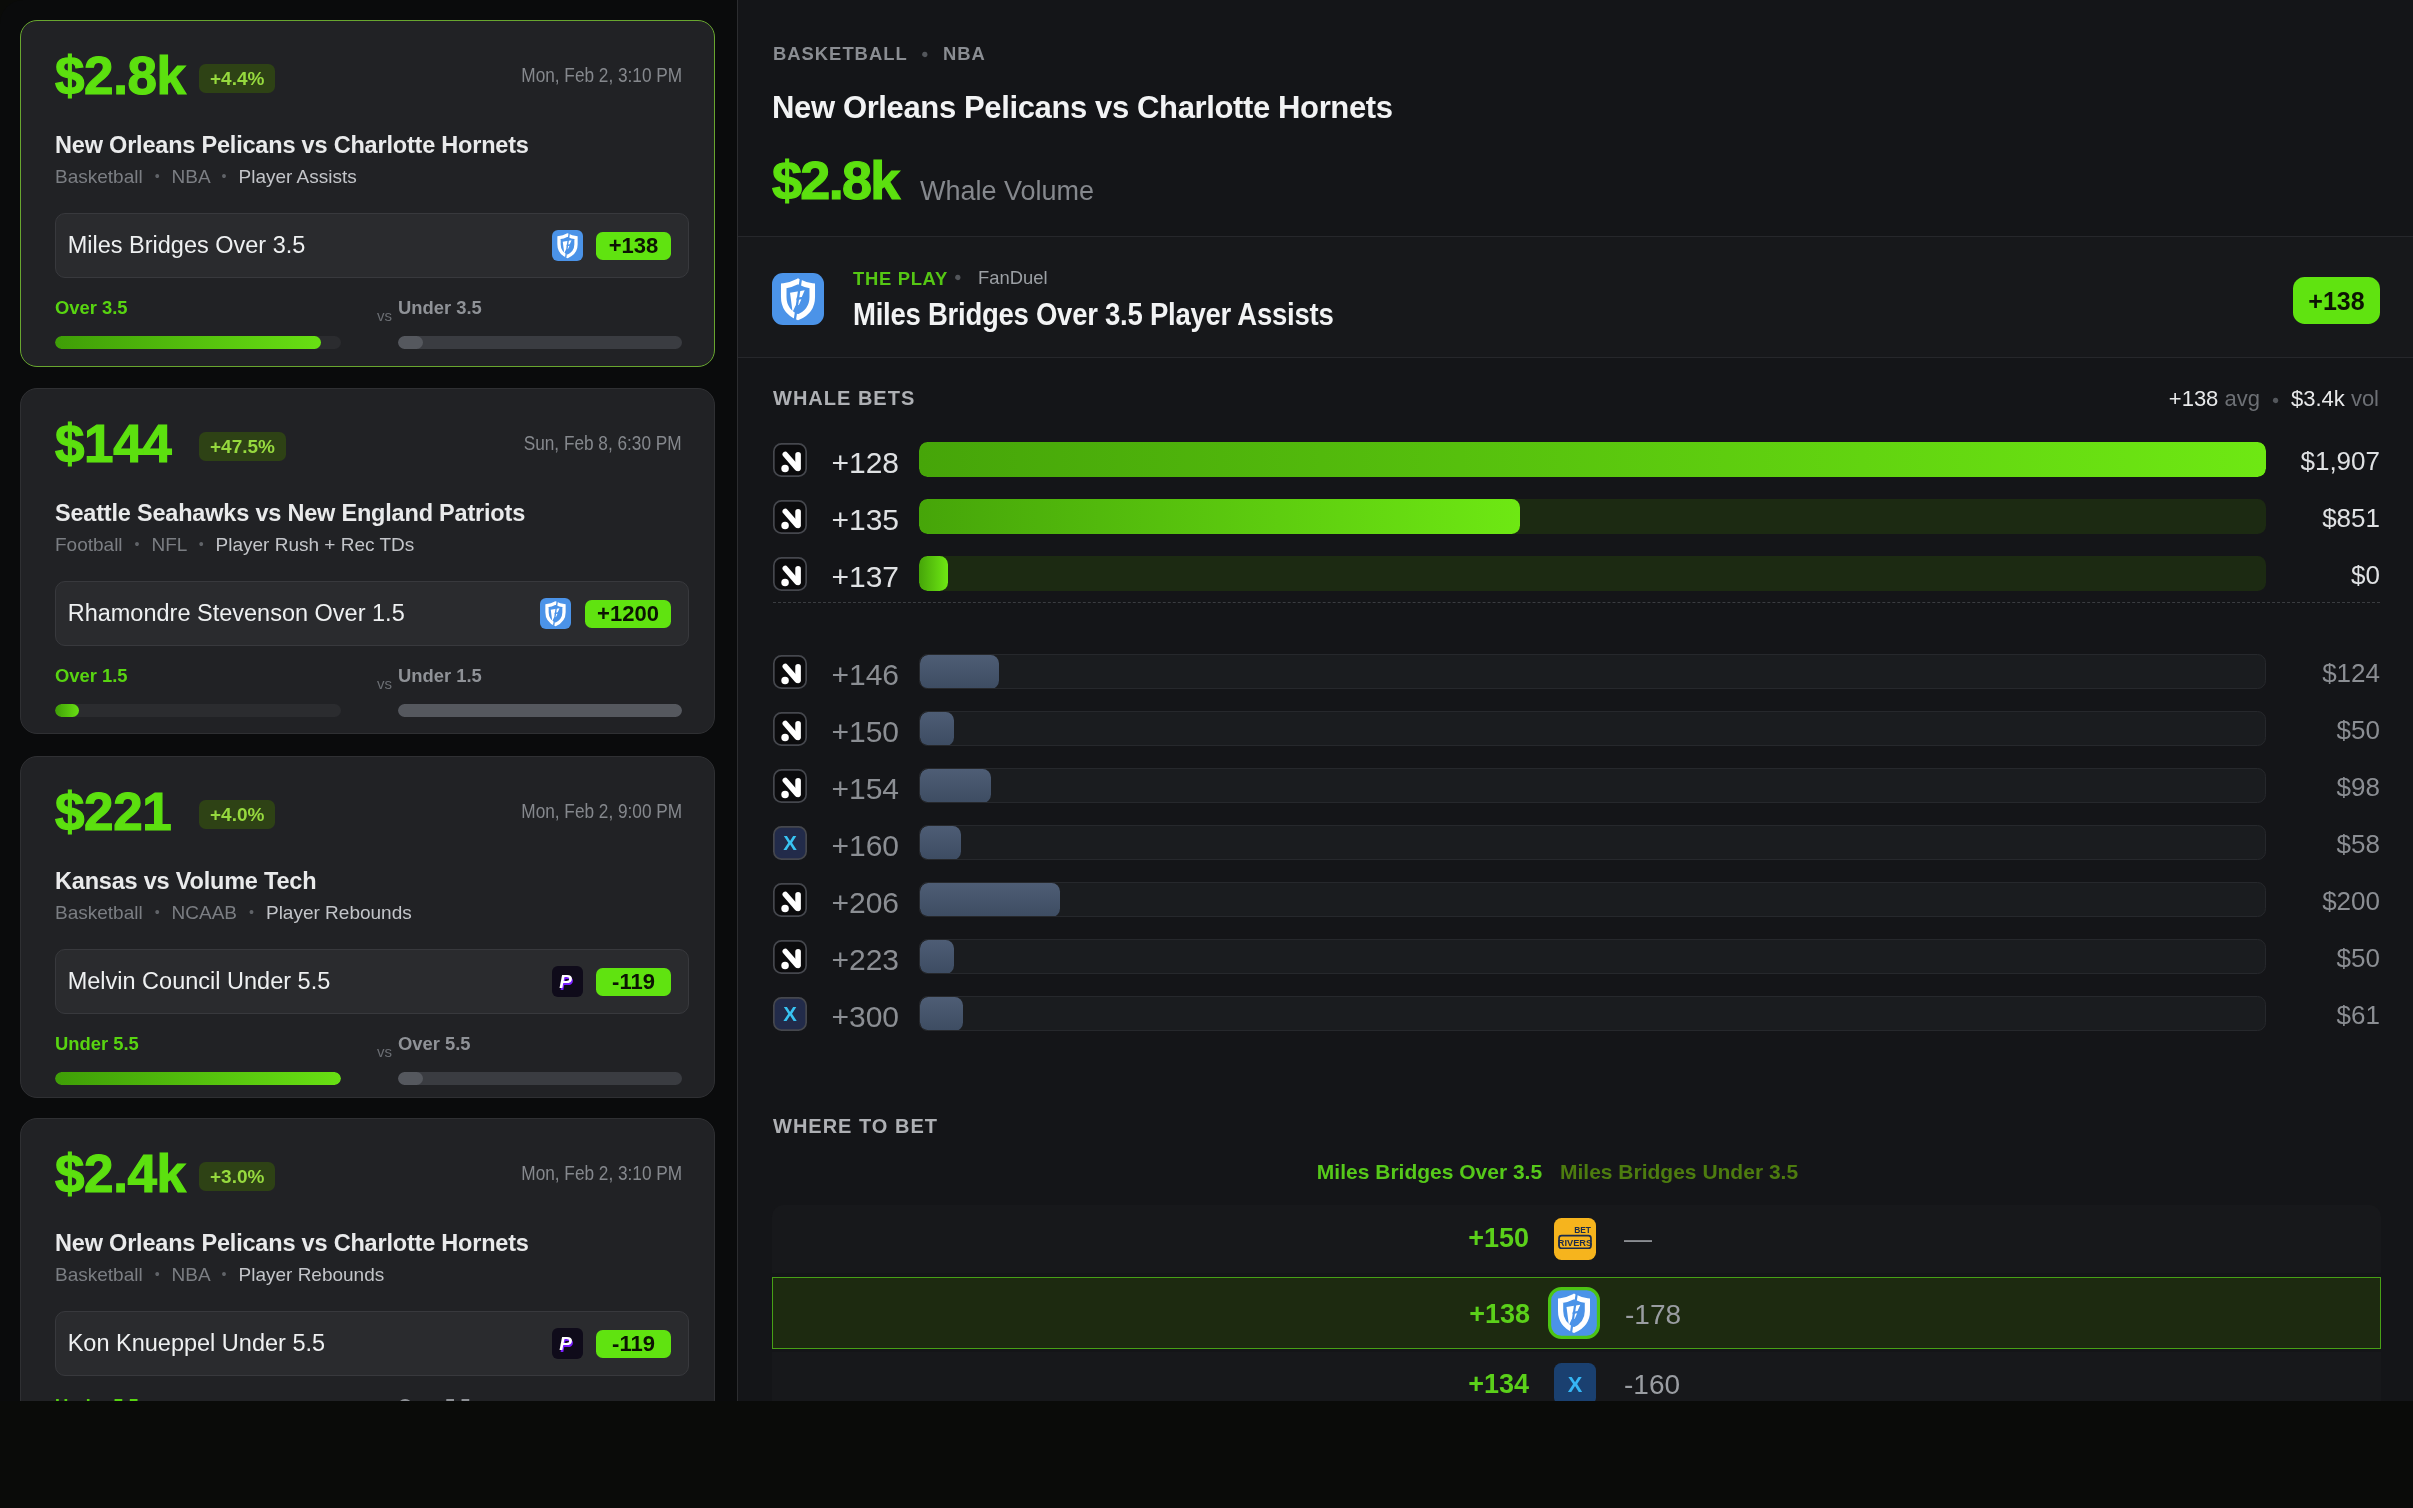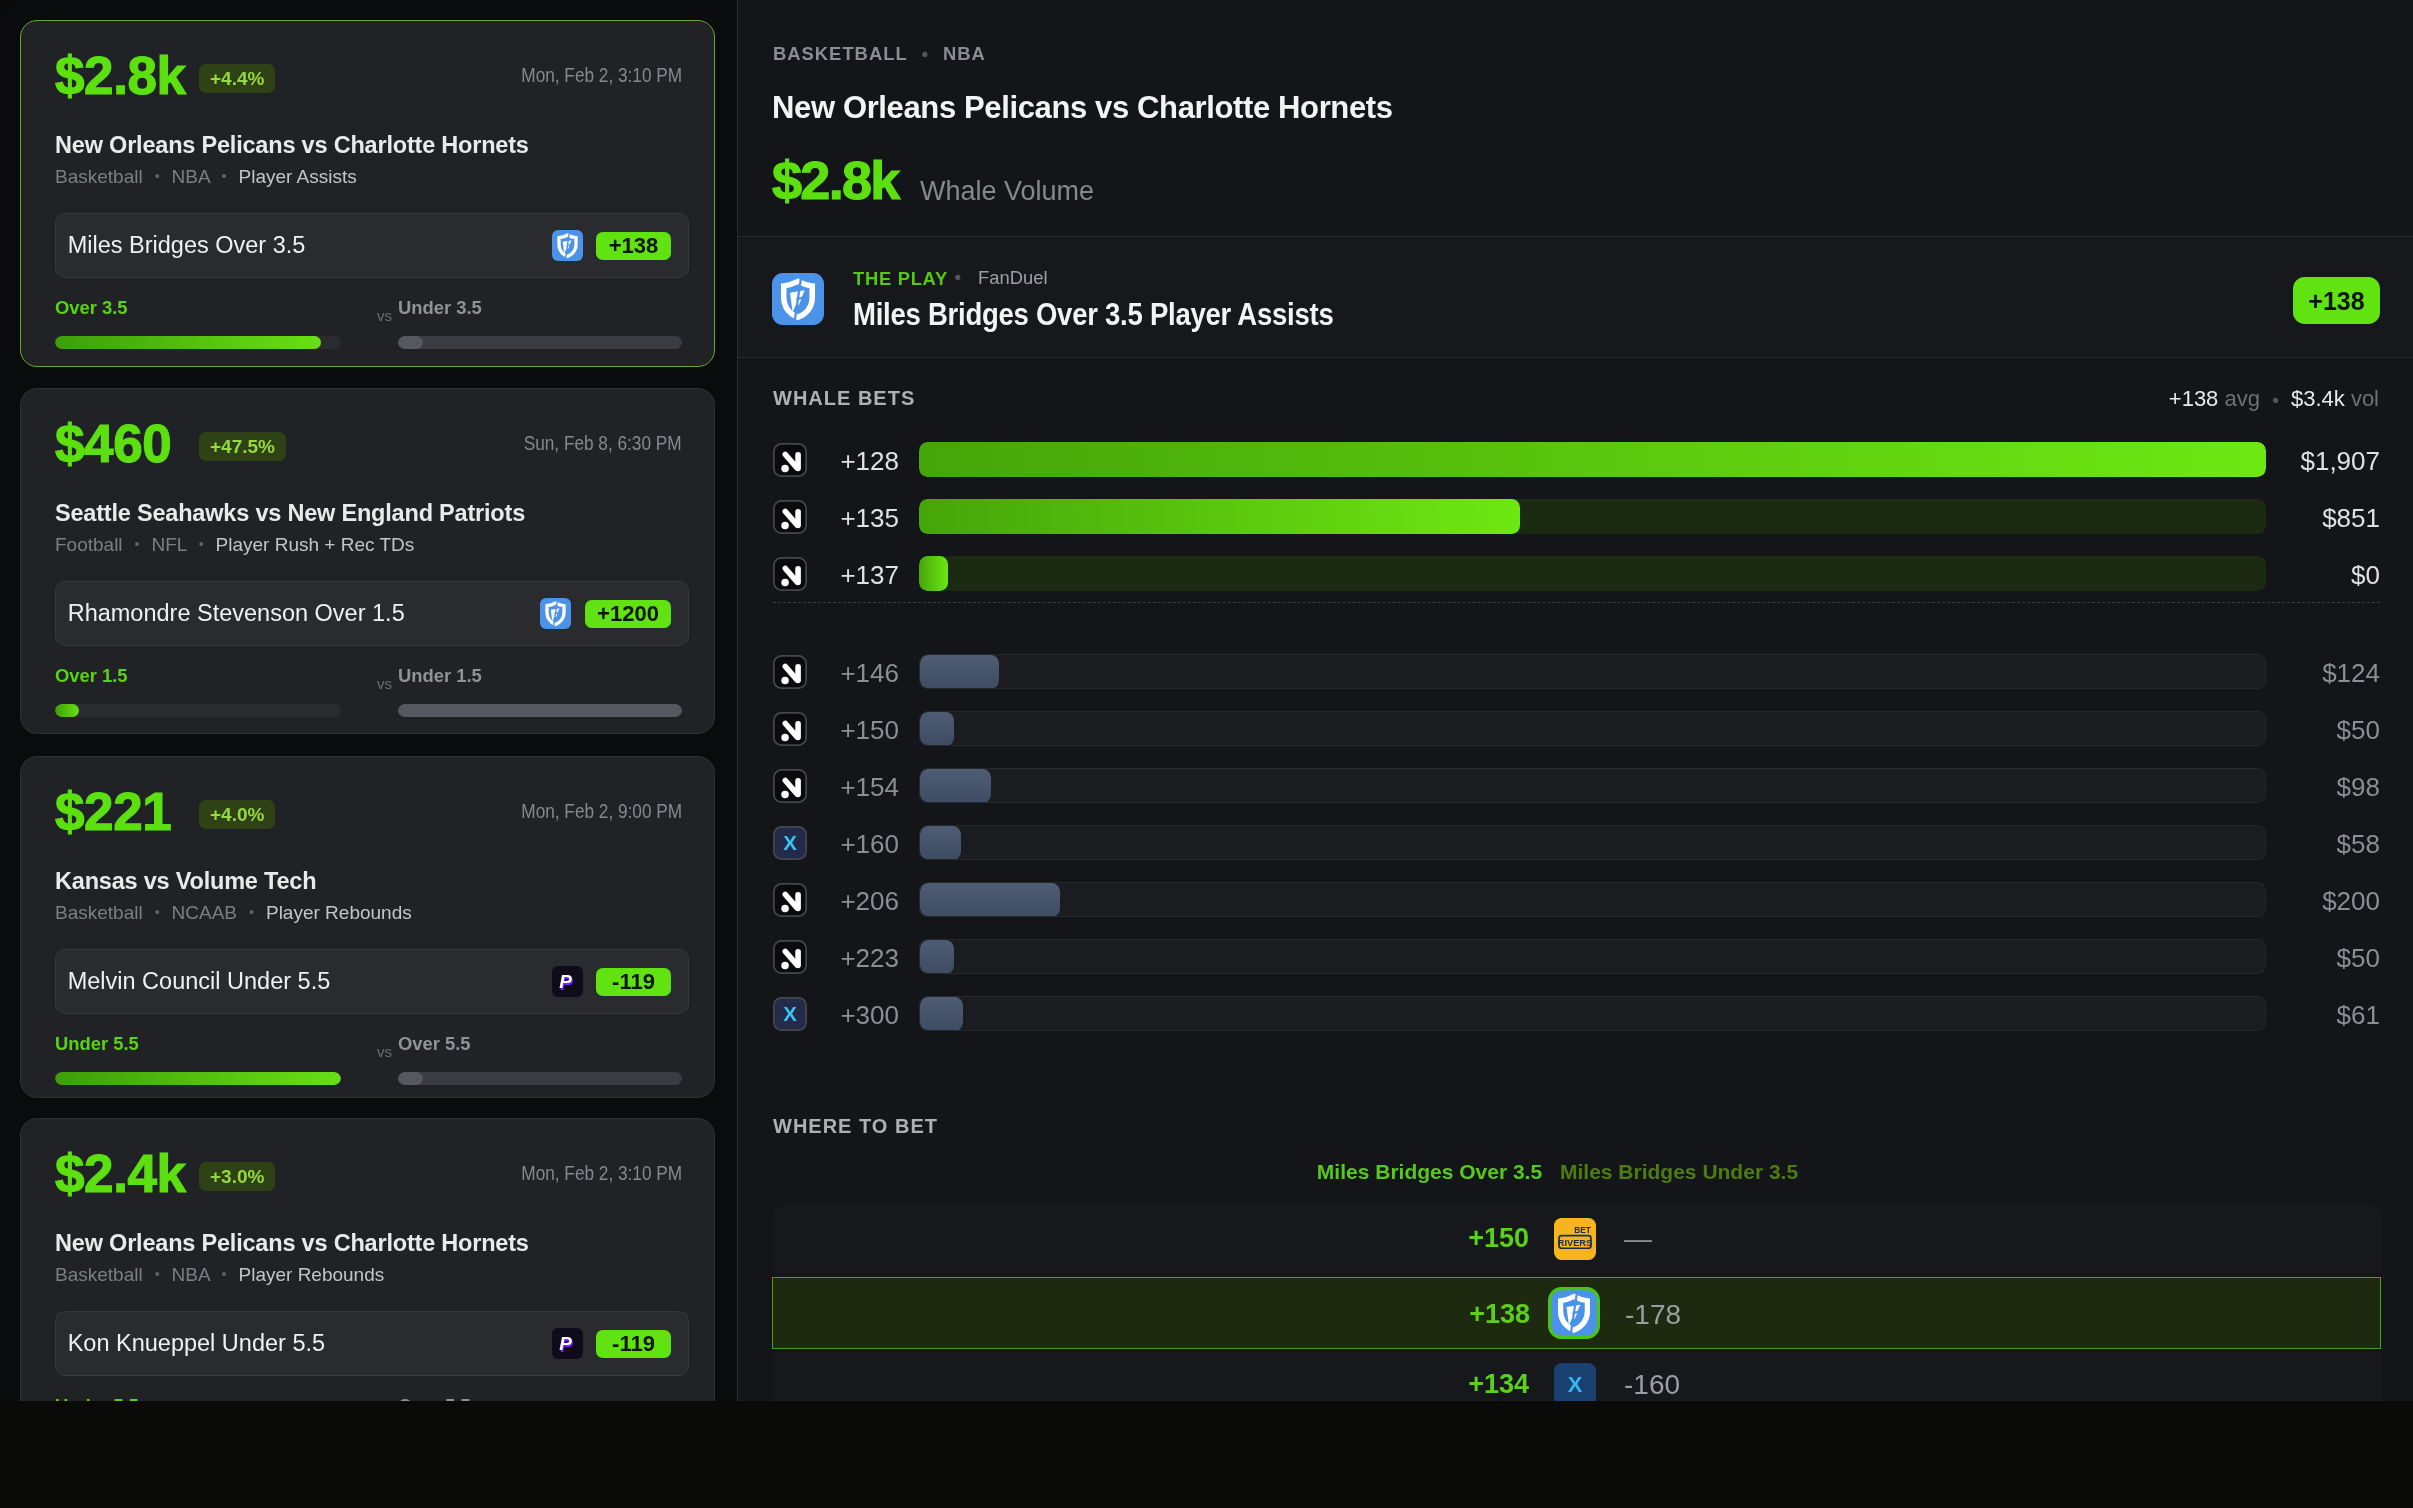--- a/index.html
+++ b/index.html
@@ -69,21 +69,21 @@
 
   .whalehead { position:absolute; left:35px; top:387px; font-size:20px; font-weight:700;
     color:#aeb0b4; letter-spacing:1px; }
   .whalestats { position:absolute; right:34px; top:386px; font-size:22px; color:#e8e9ea; }
   .whalestats .g { color:#6d7075; }
   .whalestats .dot { color:#53565b; font-size:12.6px; vertical-align:2.5px; margin:0 11.7px; }
 
   .wrow { position:absolute; left:0; width:1676px; height:35px; }
   .wicon { position:absolute; left:35px; top:0.8px; width:34px; height:34px; }
   .wodds { position:absolute; left:67px; top:4.2px; width:94px; text-align:right;
-    font-size:26px; color:#dfe1e3; }
+    font-size:30px; color:#dfe1e3; }
   .wrow.dim .wodds { color:#8b8e93; }
   .wbar { position:absolute; left:181px; top:0; width:1347px; height:35px;
     border-radius:8.4px; background:#1c2a12; overflow:hidden; }
   .wrow.dim .wbar { background:#1a1c1f; border:0.8px solid #26282c; }
   .wfill { position:absolute; left:0; top:0; height:35px; border-radius:8.4px;
     background:linear-gradient(90deg,#46a509,#6ee813); }
   .wrow.dim .wfill { height:34px; background:linear-gradient(180deg,#4e5d75,#3d4c62); }
   .wamt { position:absolute; right:34px; top:4.2px; font-size:26px; color:#dfe1e3; }
   .wrow.dim .wamt { color:#8b8e93; }
   .dashline { position:absolute; left:35px; top:602px; width:1607px; height:0;
@@ -125,21 +125,21 @@
       <div class="lab-r">Under 3.5</div>
     <div class="bar bl">
         <div class="fill fg" style="width:266px;"></div>
       </div>
     <div class="bar br">
         <div class="fill fgray" style="width:25px;"></div>
       </div>
   </div>
 
   <div class="card" style="top:388px;height:346px;">
-    <div class="cval">$460</div>
+    <div class="cval">$144</div>
       <div class="cbadge">+47.5%</div>
     <div class="cdate">Sun, Feb 8, 6:30 PM</div>
     <div class="ctitle">Seattle Seahawks vs New England Patriots</div>
     <div class="csub">Football <span class="sdot">•</span> NFL <span class="sdot">•</span> <b>Player Rush + Rec TDs</b></div>
     <div class="pickrow">
       <div class="ptext">Rhamondre Stevenson Over 1.5</div>
       <div class="picon" style="left:484px;"><svg viewBox="0 0 62 62" width="31" height="31">
             <rect width="62" height="62" rx="12" fill="#4b93e8"></rect>
             <path d="M31 10 C37.5 13.4 43 14.8 48 15.4 V28.5 C48 40.8 40.5 48.7 31 52.8 C21.5 48.7 14 40.8 14 28.5 V15.4 C19 14.8 24.5 13.4 31 10 Z" fill="none" stroke="#ffffff" stroke-width="6.6"></path>
             <path d="M21.5 23.5 L39 20.5 L35.5 28.5 L29.5 29.3 L29 32.5 L35 31.4 L32 38.2 L28 39 L24.5 46.5 Z" fill="#ffffff"></path>

